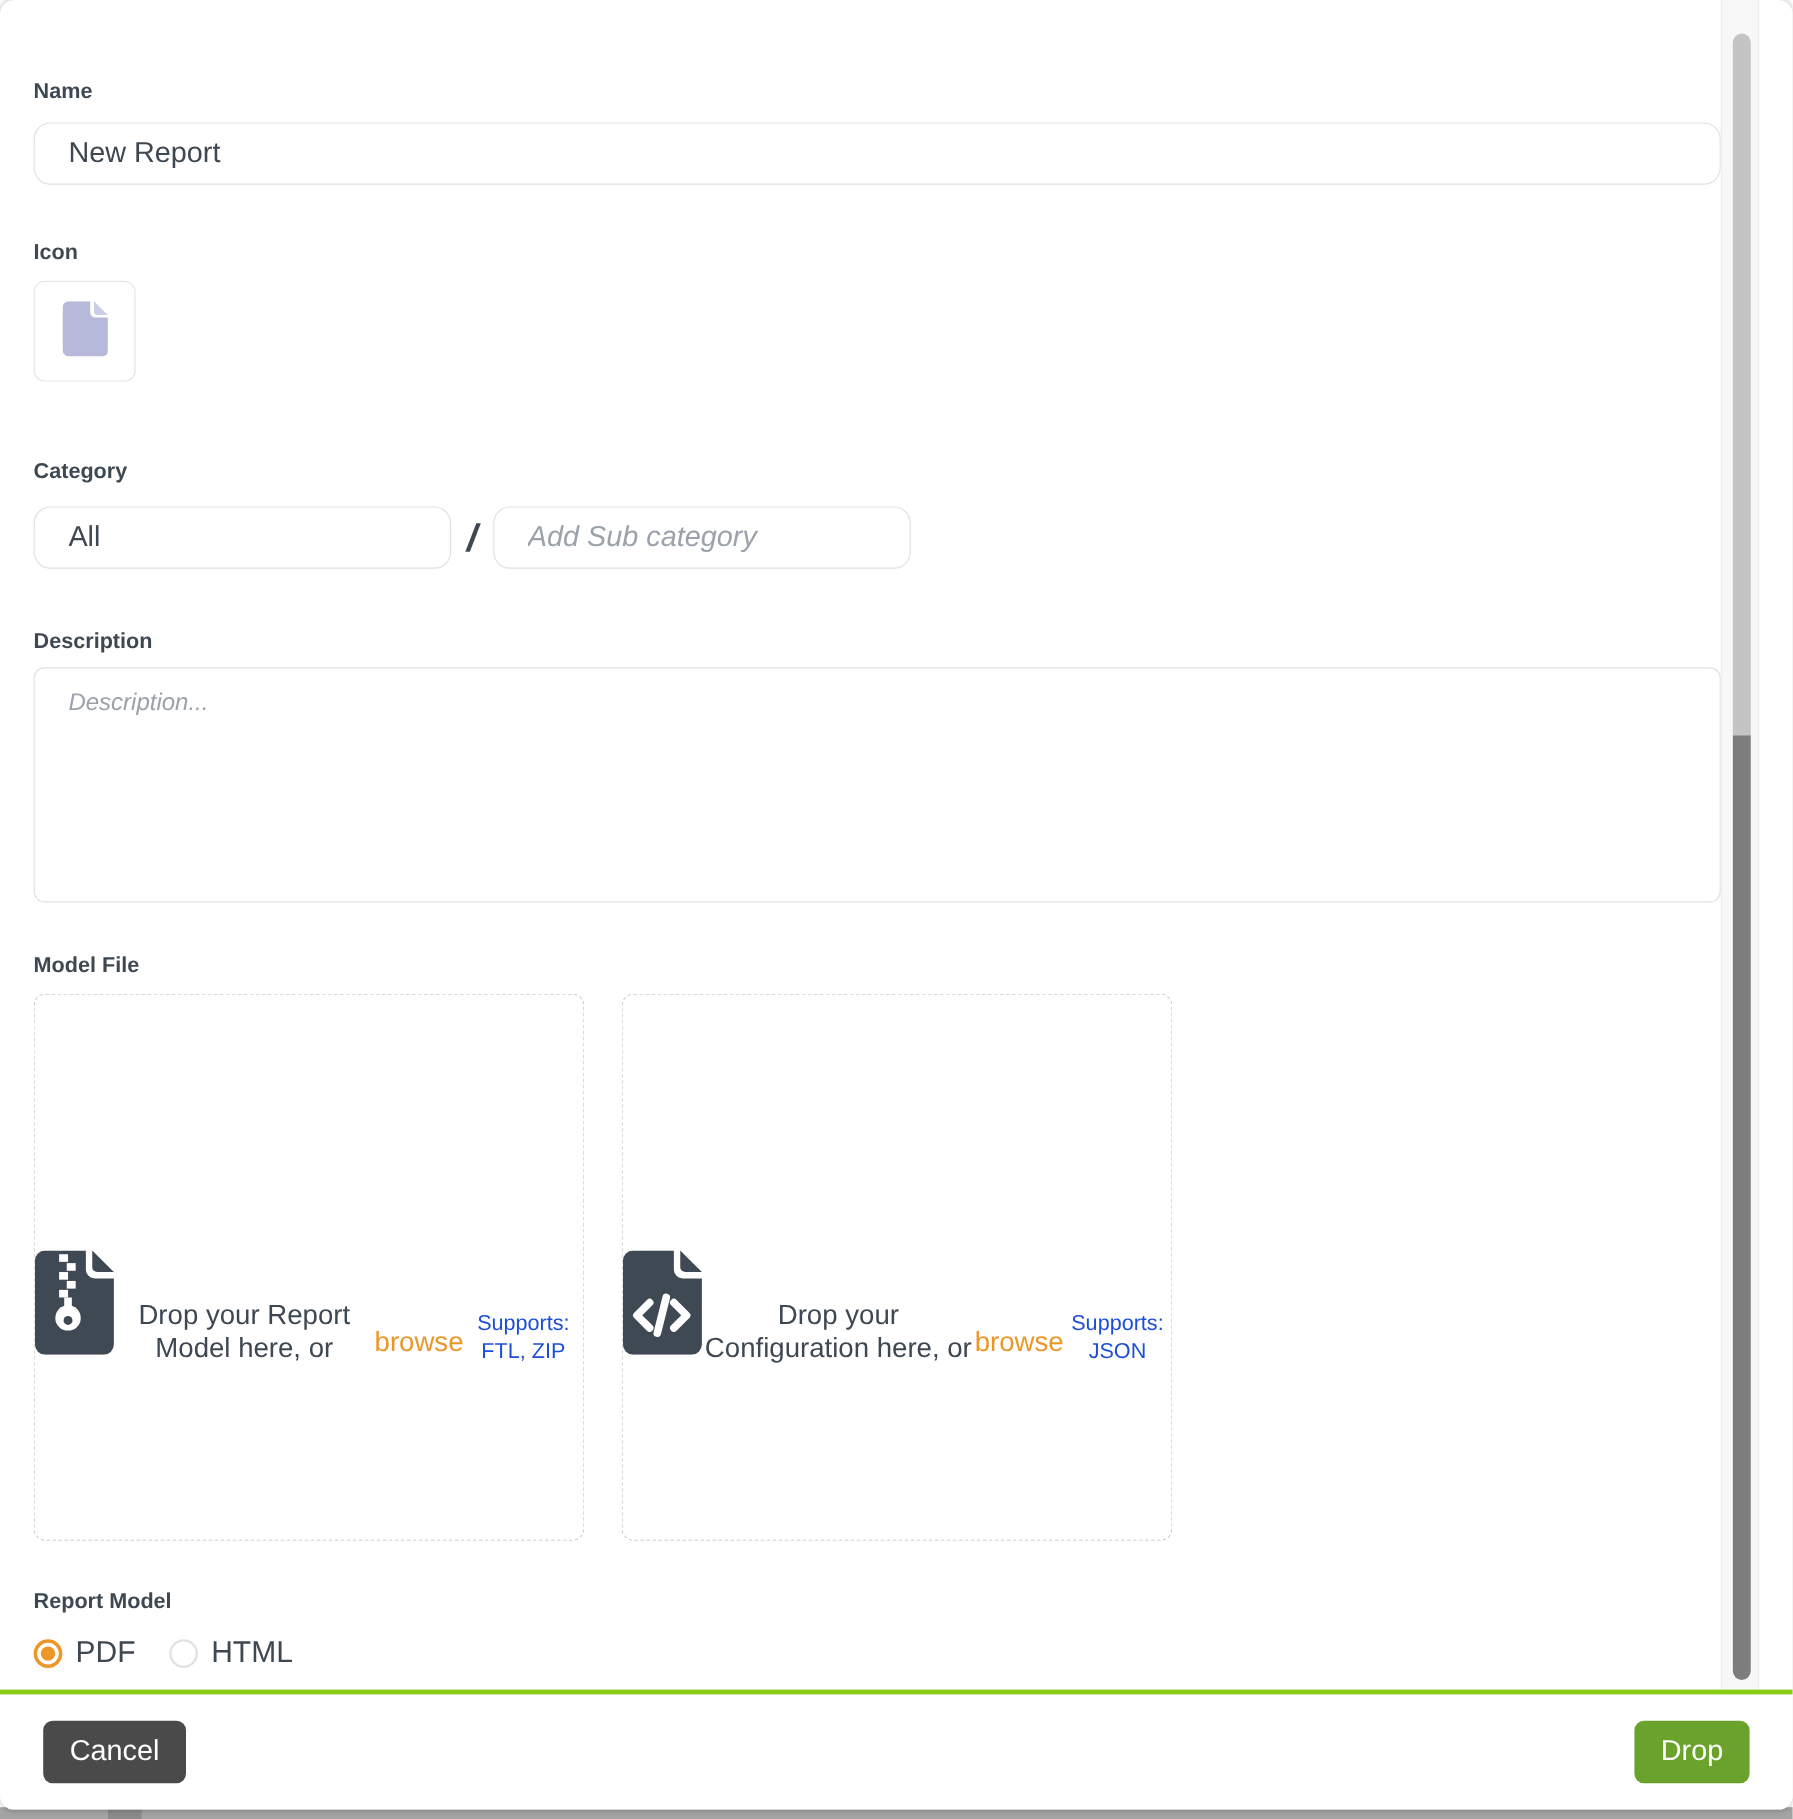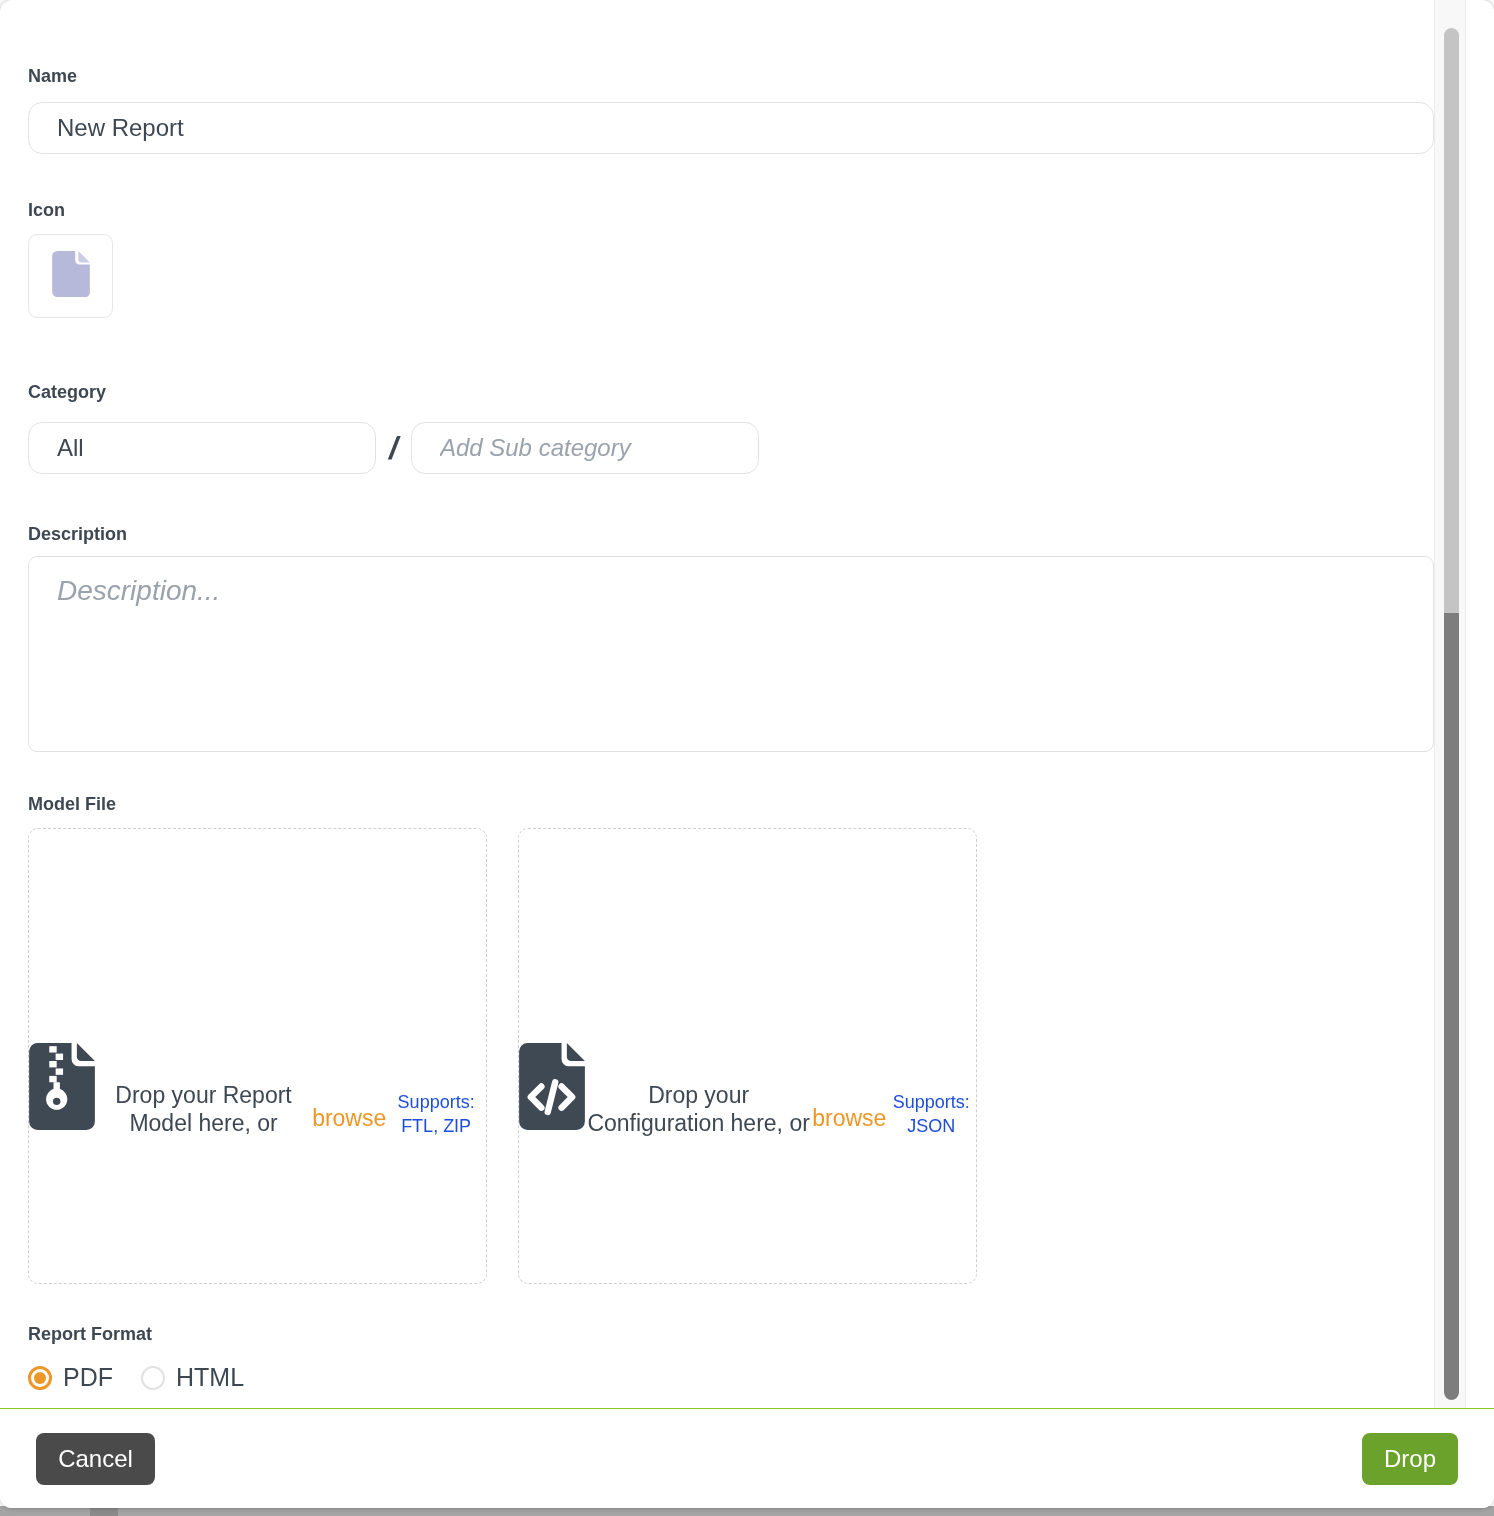--- a/index.html
+++ b/index.html
@@ -57,21 +57,21 @@
     font-size:32px; font-weight:700; font-style:italic;
     color:var(--text-dark,#3e4852); margin:0 13px; line-height:52px;
   }
   .subcategory-input { width:348px; }
 
   .description-section { margin-top:46px; }
   .description-textarea {
     margin-top:8px; display:block; width:100%; height:196px;
     border:1px solid #e2e2e2; border-radius:9px;
     font-family:"Liberation Sans", sans-serif;
-    font-size:28px; color:var(--text-dark,#3e4852);
+    font-size:20px; color:var(--text-dark,#3e4852);
     padding:18px 28px; resize:none; outline:none;
   }
   .description-textarea::placeholder { color:#9aa2ab; font-style:italic; }
 
   .modelfile-section { margin-top:38px; }
   .dropzone-row { margin-top:10px; display:flex; gap:31px; }
   .dropzone {
     width:459px; height:456px;
     border:1px dashed #cfcfcf; border-radius:10px;
     display:flex; flex-direction:row; align-items:center;
@@ -108,21 +108,21 @@
     position:absolute; left:9px; top:28px; width:15px; height:1372px;
     background:#c4c4c4; border-radius:8px; overflow:hidden;
   }
   .scrollbar-thumb {
     position:absolute; left:0; bottom:0; width:100%; height:787px;
     background:#7d7d7d; border-radius:0 0 8px 8px;
   }
 
   .modal-footer {
     position:absolute; left:0; right:0; top:1408px; height:100px;
-    border-top:1px solid #84cc16; background:#fff;
+    border-top:4px solid #84cc16; background:#fff;
     display:flex; align-items:center; justify-content:space-between;
     padding:0 36px;
   }
   .btn {
     font-family:"Liberation Sans", sans-serif;
     font-size:24px; color:#ffffff; border:none; border-radius:8px;
     height:52px; cursor:pointer;
   }
   .cancel-btn { background:var(--cancel,#4a4a4a); width:119px; }
   .save-btn { background:var(--green,#6aa22b); width:96px; }
@@ -207,21 +207,21 @@
             </span>
             <div class="drop-prompt">Drop your Configuration here, or</div>
             <div class="browse-link">browse</div>
             <div class="supports-note">Supports: JSON</div>
           </div>
 
         </div>
       </div>
 
       <div class="format-section">
-        <div class="field-label">Report Format</div>
+        <div class="field-label">Report Model</div>
         <div class="radio-row">
           <div class="radio-option">
             <span class="radio-circle selected"></span>
             <span class="radio-label">PDF</span>
           </div>
           <div class="radio-option">
             <span class="radio-circle"></span>
             <span class="radio-label">HTML</span>
           </div>
         </div>

